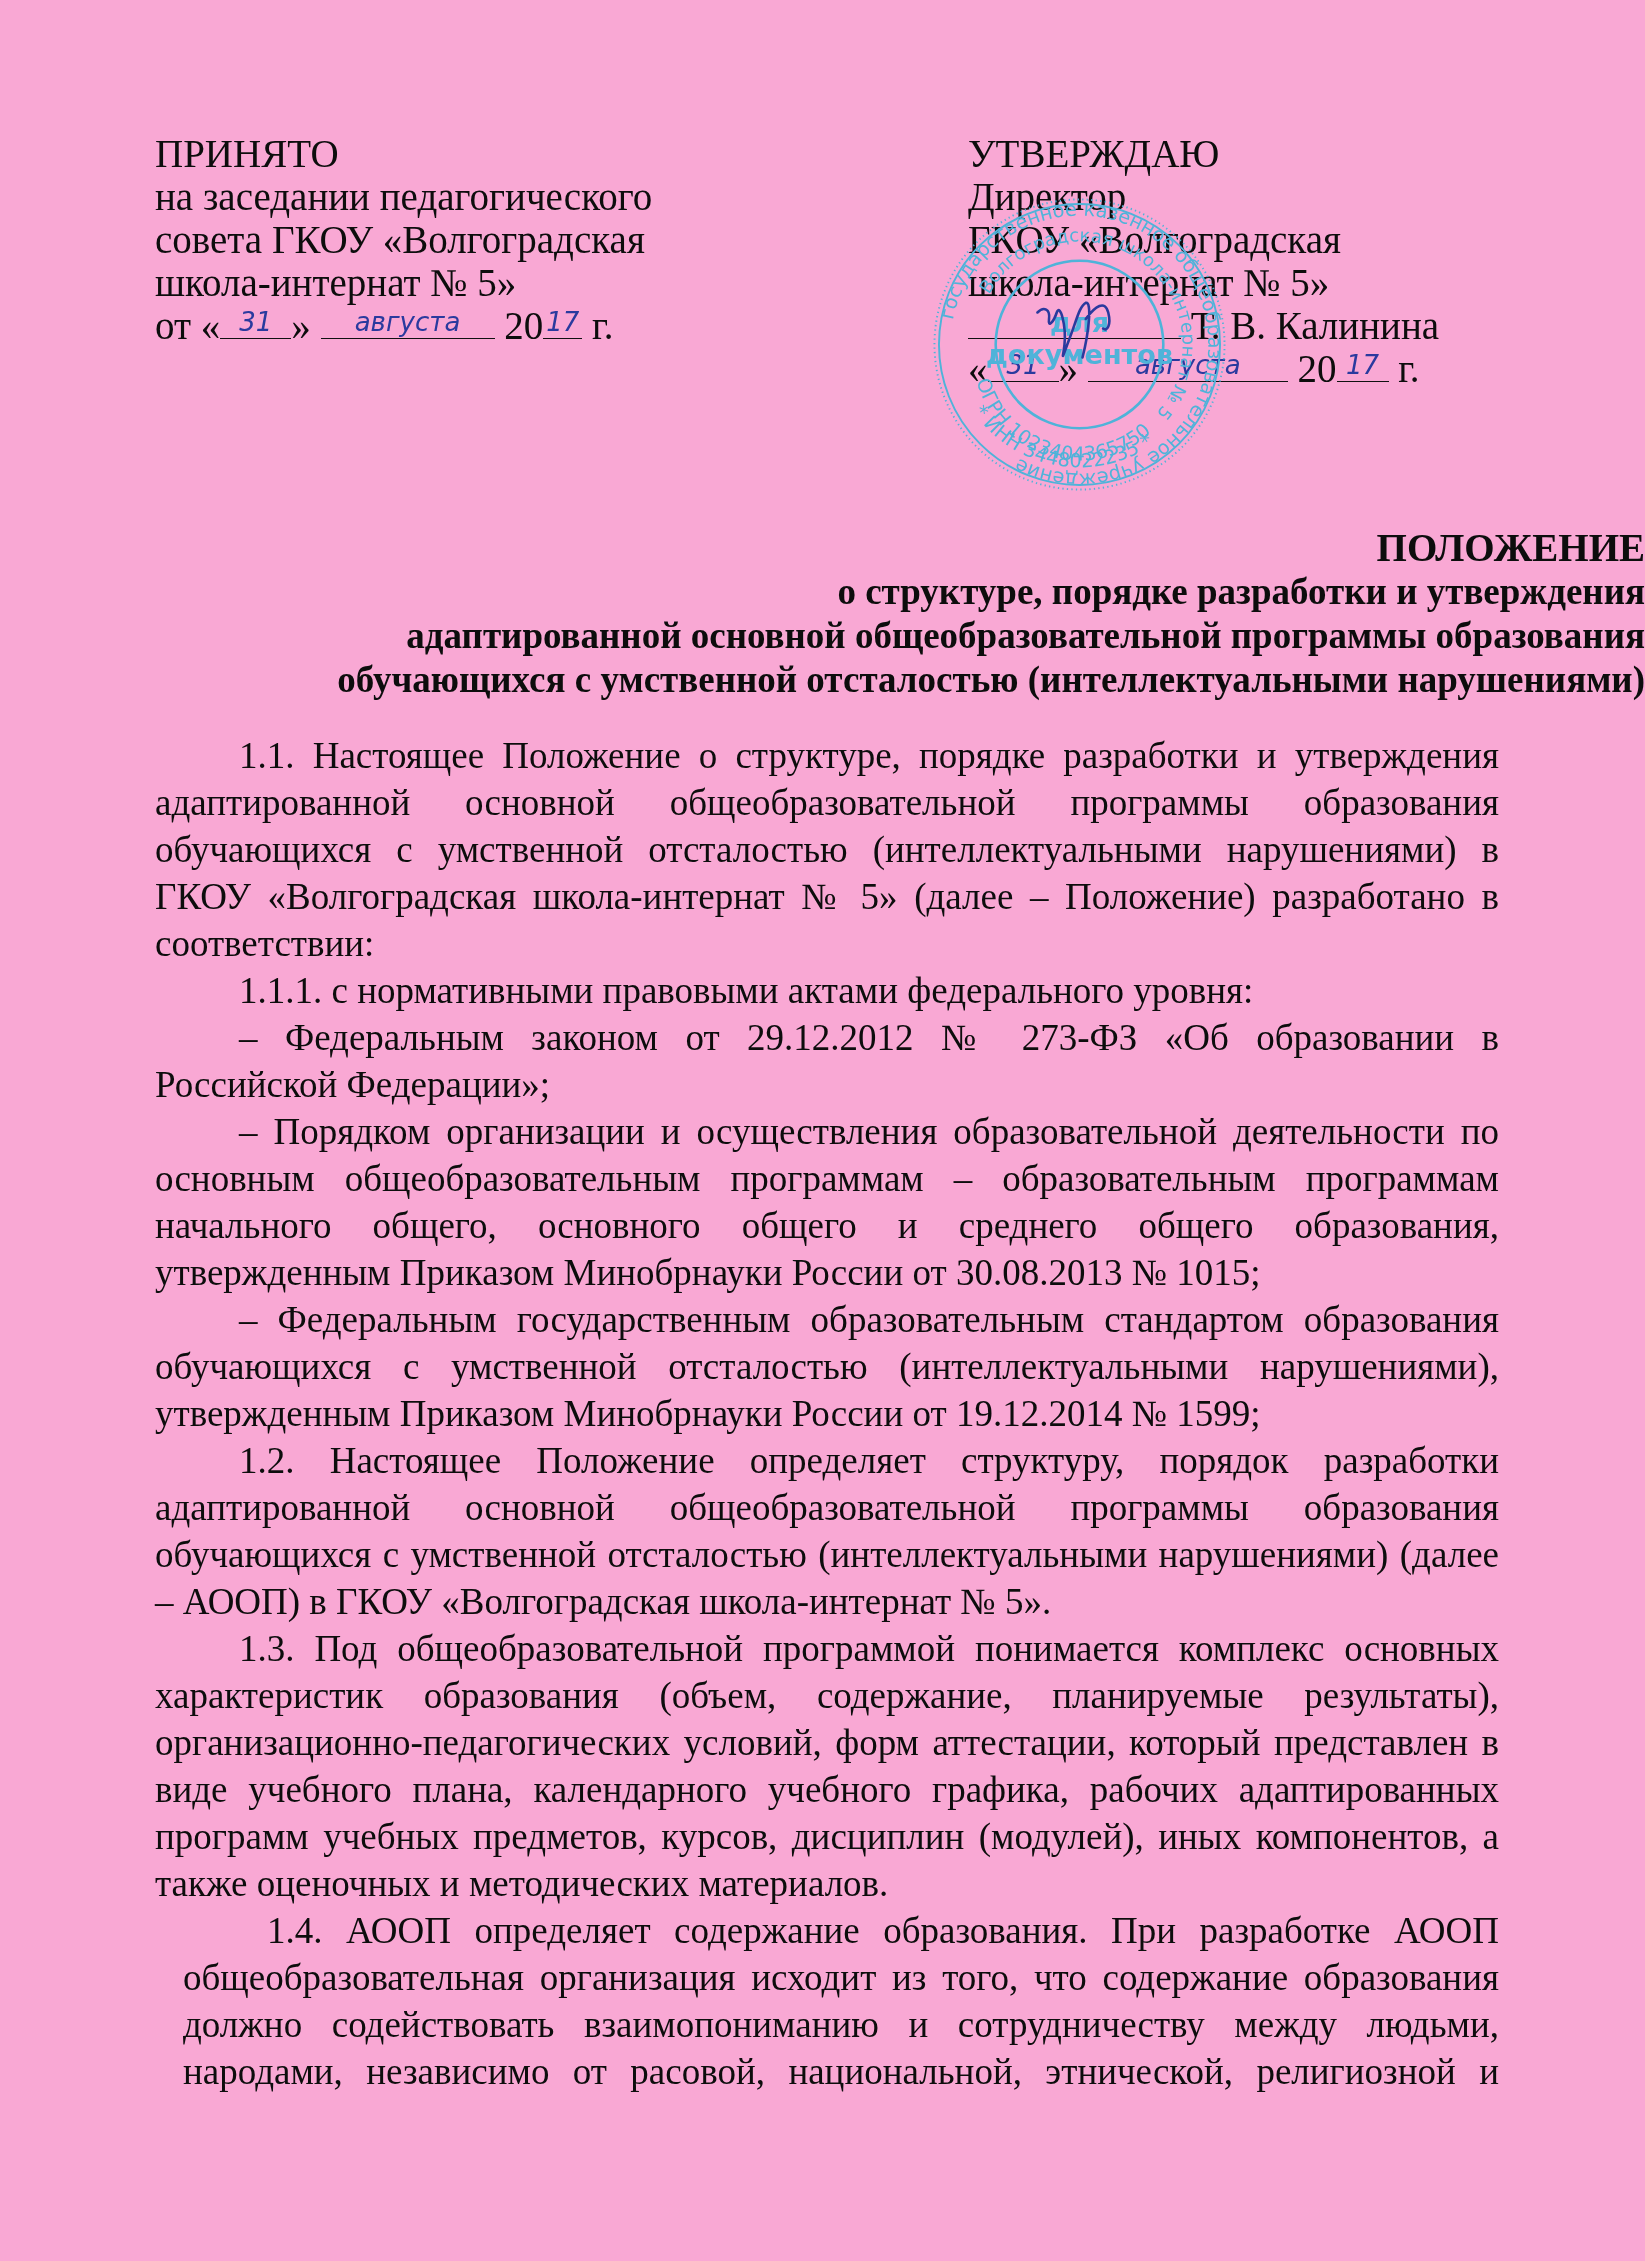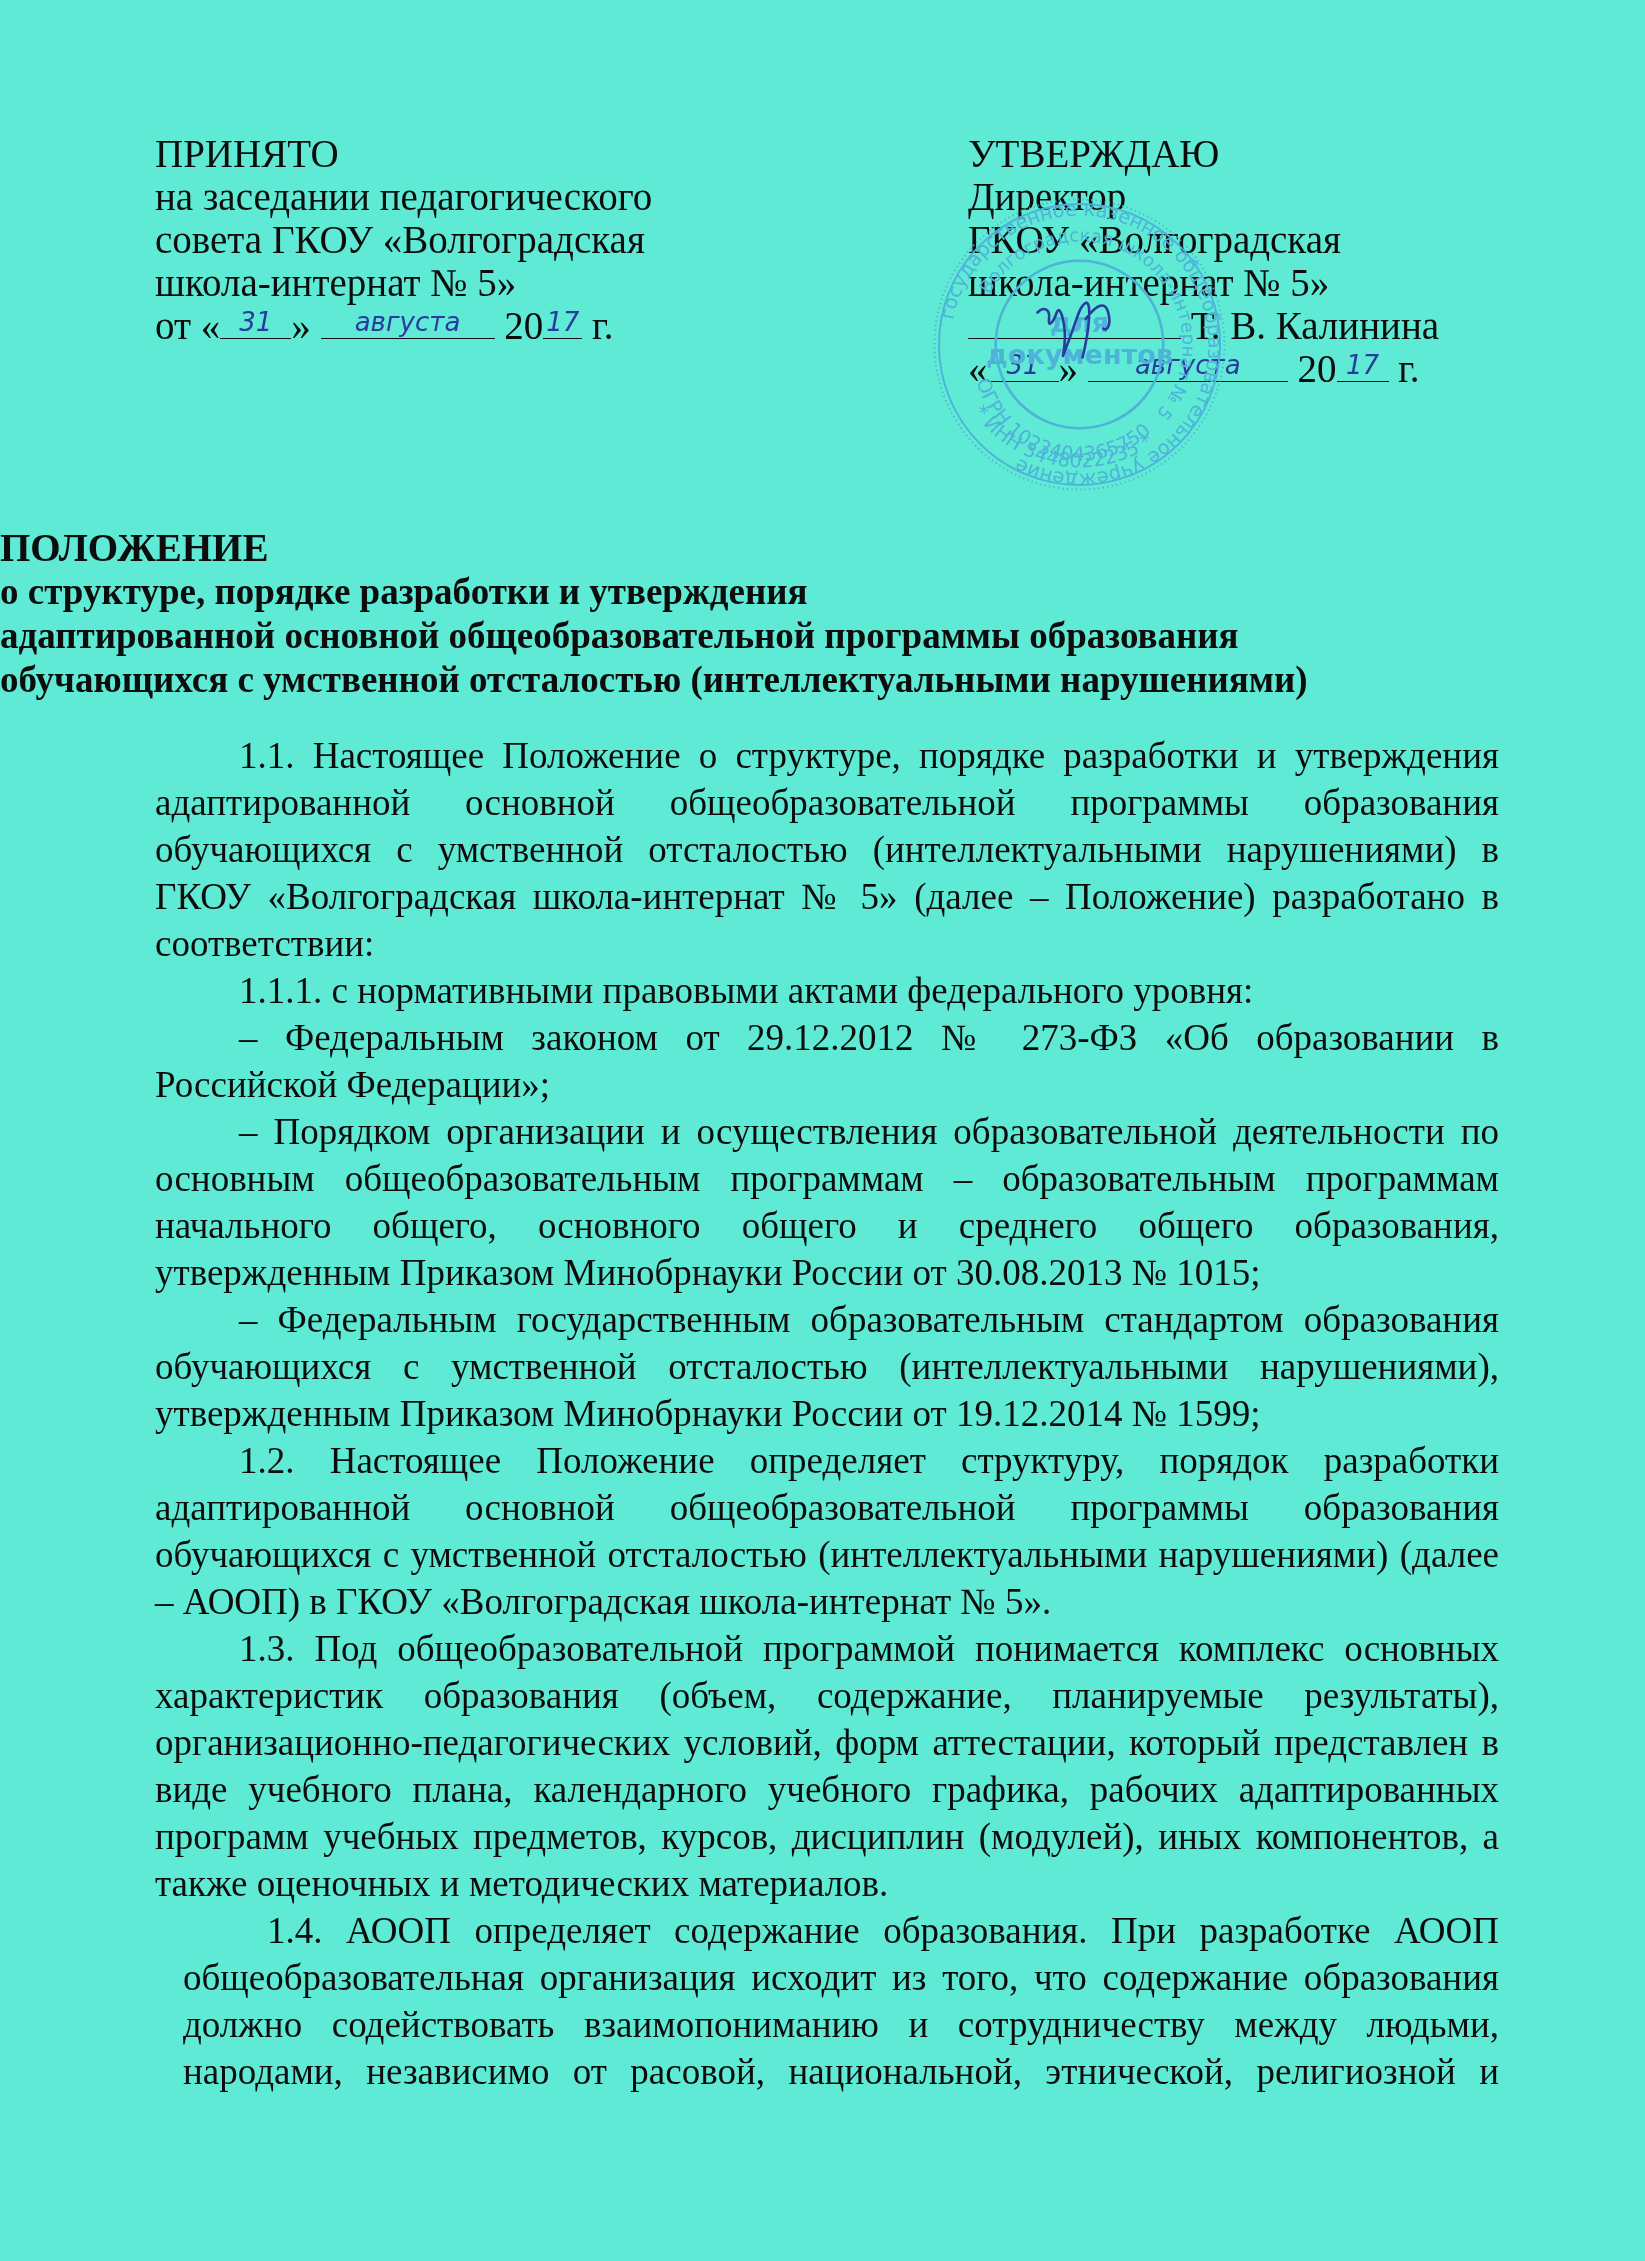--- a/index.html
+++ b/index.html
@@ -1,21 +1,21 @@
 <!DOCTYPE html>
 <html style="font-size:10.3px"><head>
 <meta charset="utf-8">
 <style>
   html, body { margin: 0; padding: 0; background: #ffffff; }
   body {
     width: 1645px; height: 2261px; position: relative; overflow: hidden;
     font-family: "Liberation Serif", "DejaVu Serif", serif;
     color: #0d0d0d;
   }
-  .page { position: absolute; left: 0; top: 0; width: 1645px; height: 2261px; background: #5eead4; }
+  .page { position: absolute; left: 0; top: 0; width: 1645px; height: 2261px; background: #f9a8d4; }
 
   
   .hdr { position: absolute; font-size: 39px; line-height: 43px; }
   .hdr .line { white-space: nowrap; }
   .hdr-left { left: 155px; top: 132px; width: 529px; }
   .hdr-right { left: 968px; top: 132px; width: 464px; }
   .hdr-left .wide { display: flex; justify-content: space-between; width: 500px; }
 
   .blank { display: inline-block; border-bottom: 1.9px solid #111; position: relative; height: 34px; vertical-align: baseline; text-align: center; }
   .hand { color: #2a3a9e; font-family: "DejaVu Sans", sans-serif; font-style: italic; font-size: 26px; position: absolute; left: 0; right: 0; bottom: 2.6px; text-align: center; line-height: 1; }
@@ -27,21 +27,21 @@
   .b-day-r { width: 71px; }
   .b-month-r { width: 200px; }
   .b-year-r { width: 52px; }
 
   
   .stamp { position: absolute; left: 928px; top: 193px; width: 303px; height: 303px; pointer-events: none; }
   .stamp svg { width: 100%; height: 100%; }
   .signature { position: absolute; left: 1031px; top: 293px; width: 103px; height: 84px; pointer-events: none; }
 
   
-  .title { position: absolute; left: 0; width: 1645px; text-align: left; font-weight: bold; }
+  .title { position: absolute; left: 0; width: 1645px; text-align: right; font-weight: bold; }
   .title .t1 { font-size: 39px; line-height: 45px; }
   .title .tl { font-size: 37px; line-height: 44px; white-space: nowrap; }
   .title-wrap { top: 525px; }
 
   
   .body { position: absolute; left: 155px; width: 1344px; top: 732px; font-size: 37px; line-height: 47px; }
   .section-h { font-weight: bold; padding-left: 90px; }
   .p { text-align: justify; text-indent: 84px; margin: 0; }
   .p.last-justify { text-align-last: justify; margin-left: 28px; }
 </style>

